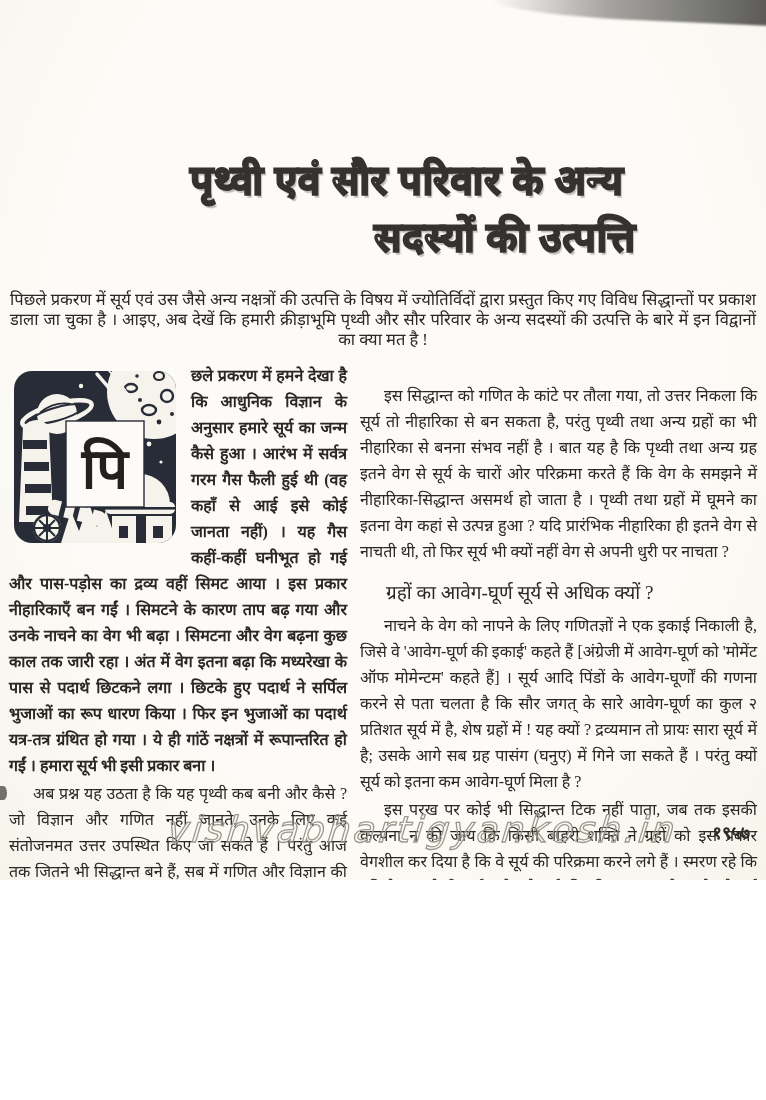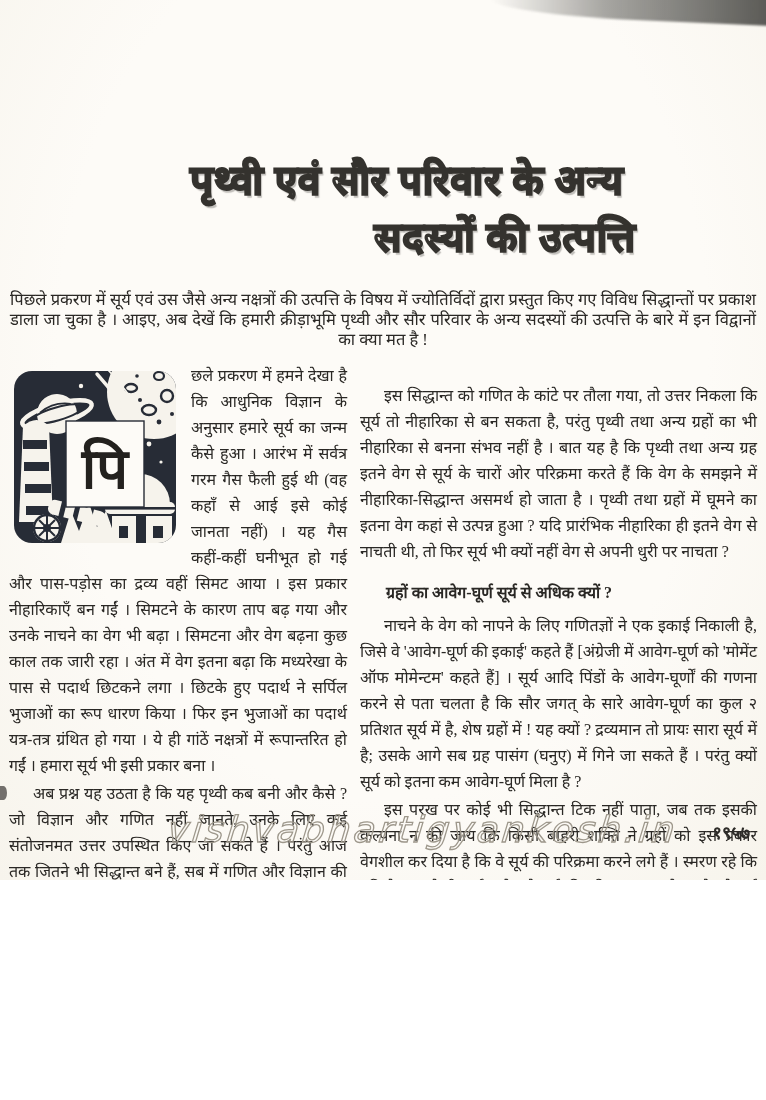--- a/index.html
+++ b/index.html
@@ -56,31 +56,31 @@
   .columns {
     display: flex;
     gap: 13px;
     padding: 0 9px;
     margin-top: 13px;
   }
   .col { text-align: justify; font-size: 16px; line-height: 26px; }
   .col.left  { width: 338px; flex: 0 0 338px; }
   .col.right { flex: 1; margin-top: 20px; }
   .col p { margin: 0; text-indent: 24px; }
-  .col p.no-indent { text-indent: 0; }
+  .col p.no-indent { text-indent: 0; font-weight: bold; }
   .col p + p { margin-top: 2px; }
   .illustration {
     float: left;
     width: 172px;
     height: 182px;
     margin: 3px 10px 4px 0;
   }
   .col-heading {
-    font-weight: bold;
-    font-size: 16px;
+    font-weight: normal;
+    font-size: 19px;
     line-height: 24px;
     margin: 12px 0 8px 0;
     text-align: left;
   }
   .left .col-heading { margin-top: 14px; }
   .right .col-heading { padding-left: 26px; margin-top: 16px; }
   .watermark {
     position: absolute;
     left: 168px; bottom: 30px;
     font-family: "DejaVu Sans", sans-serif;

